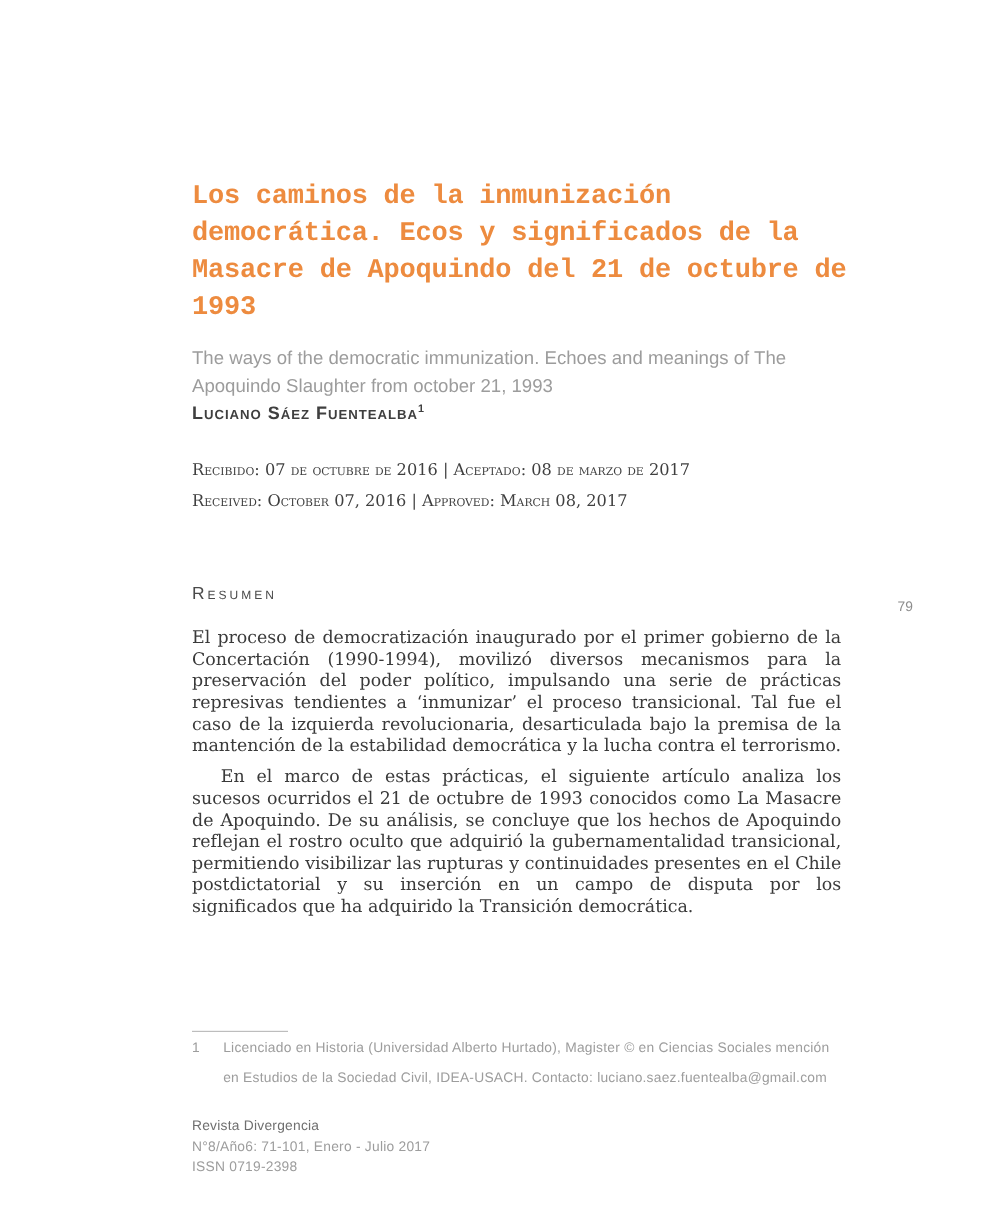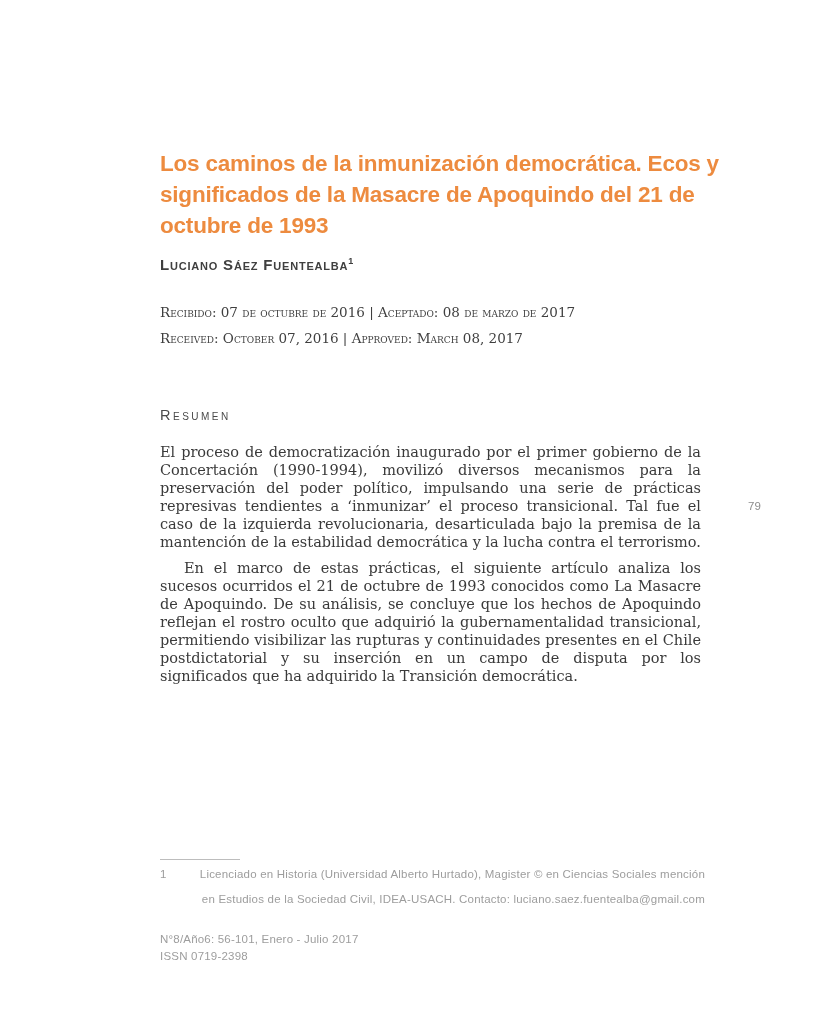--- a/index.html
+++ b/index.html
@@ -17,21 +17,21 @@
   }
   .content {
     position: absolute;
     left: 160px;
     top: 0;
     width: 541px;
   }
   .article-title {
     margin-top: 148px;
     width: 560px;
-    font-family: Liberation Sans, sans-serif;
+    font-family: Liberation Mono, monospace;
     font-weight: 700;
     font-size: 22.5px;
     line-height: 31px;
     letter-spacing: -0.2px;
     color: #ED8B3F;
   }
   .article-title-en {
     margin-top: 6px;
     font-size: 15.5px;
     line-height: 24px;
@@ -108,21 +108,20 @@
     line-height: 25px;
     letter-spacing: 0.2px;
     color: #9D9D9D;
   }
   .footnote-number {
     width: 26px;
     flex: 0 0 26px;
   }
   .footnote-text {
     flex: 1;
-    text-align: right;
   }
   .page-footer {
     position: absolute;
     left: 160px;
     top: 931px;
     font-size: 11.5px;
     line-height: 17px;
     letter-spacing: 0.2px;
     color: #9D9D9D;
   }
@@ -139,20 +138,21 @@
 </style>
 </head>
 <body>
 
 <div class="page">
 
   <div class="content">
 
     <h1 class="article-title">Los caminos de la inmunización democrática. Ecos y significados de la Masacre de Apoquindo del 21 de octubre de 1993</h1>
 
+    <div class="article-title-en">The ways of the democratic immunization. Echoes and meanings of The Apoquindo Slaughter from october 21, 1993</div>
 
     <div class="author-line">
       <span>Luciano Sáez Fuentealba</span><sup>1</sup>
     </div>
 
     <div class="dates">
       <div>Recibido: 07 de octubre de 2016 | Aceptado: 08 de marzo de 2017</div>
       <div>Received: October 07, 2016 | Approved: March 08, 2017</div>
     </div>
 
@@ -166,19 +166,20 @@
   </div>
 
   <div class="footnote-divider"></div>
 
   <div class="footnote">
     <div class="footnote-number">1</div>
     <div class="footnote-text">Licenciado en Historia (Universidad Alberto Hurtado), Magister © en Ciencias Sociales mención en Estudios de la Sociedad Civil, IDEA-USACH. Contacto: luciano.saez.fuentealba@gmail.com</div>
   </div>
 
   <div class="page-footer">
-    <div>N°8/Año6: 56-101, Enero - Julio 2017</div>
+    <div class="journal-name">Revista Divergencia</div>
+    <div>N°8/Año6: 71-101, Enero - Julio 2017</div>
     <div>ISSN 0719-2398</div>
   </div>
 
   <div class="page-number">79</div>
 
 </div>
 
 </body></html>

